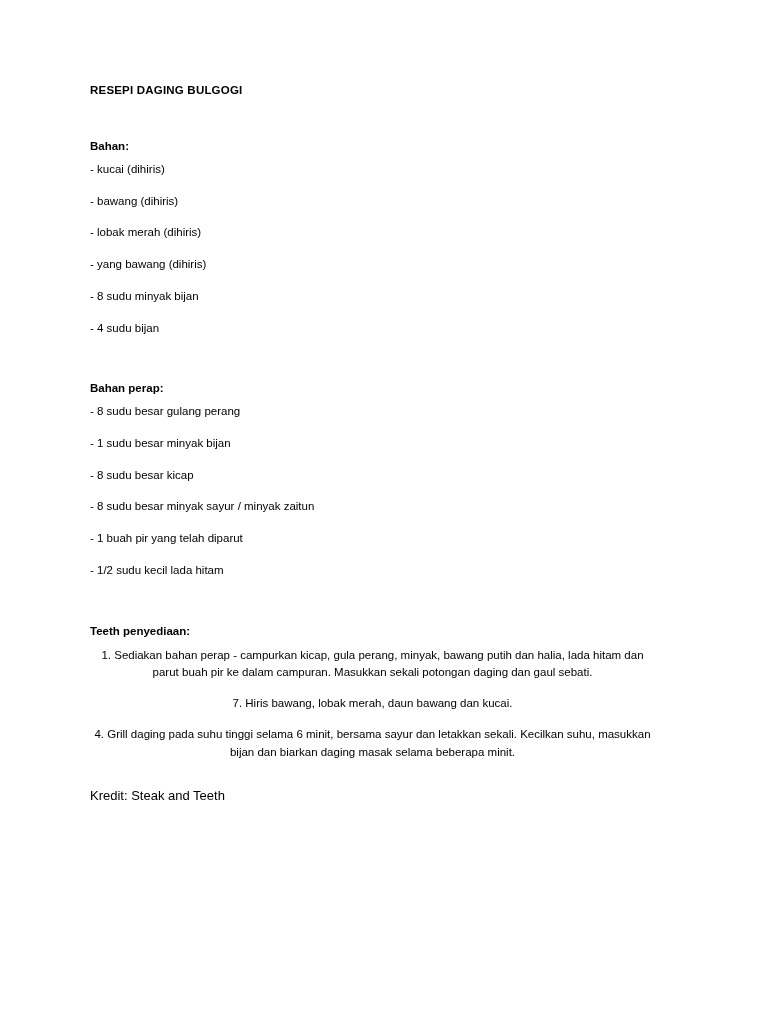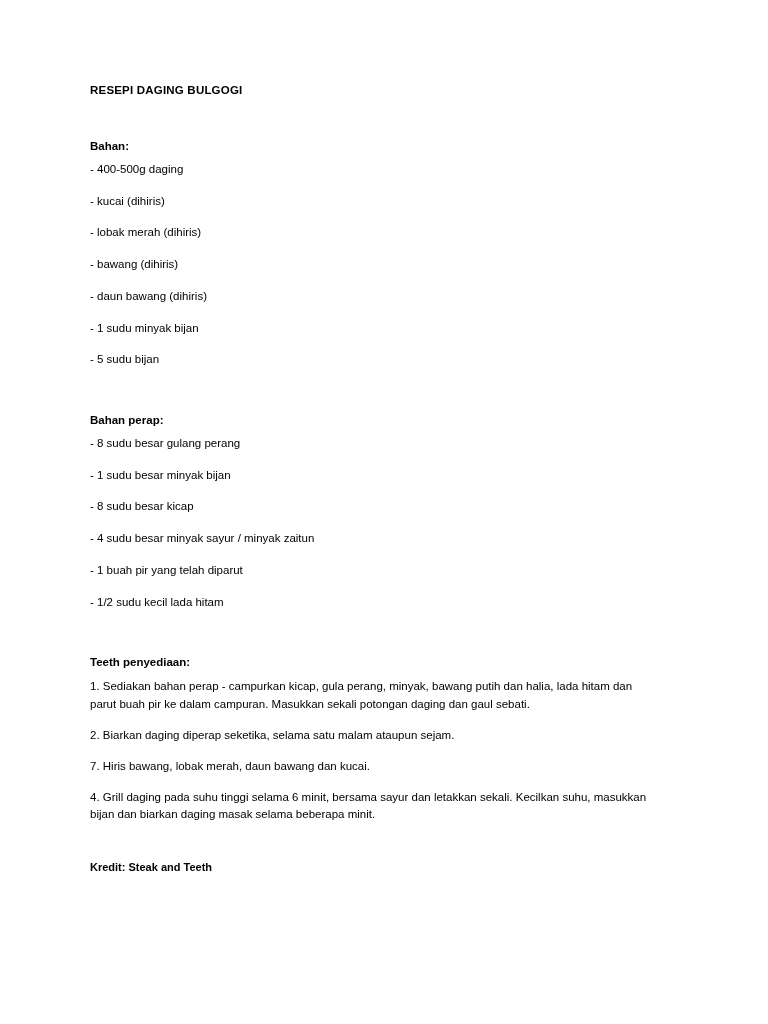--- a/index.html
+++ b/index.html
@@ -41,70 +41,69 @@
   .list li {
     font-size: 11.5px;
     line-height: 1.28;
     margin: 0 0 17px 0;
     white-space: pre-wrap;
   }
   .steps {
     margin: 0;
     padding: 0;
     list-style: none;
+    text-align: center;
   }
   .steps li {
     font-size: 11.5px;
     line-height: 1.55;
     margin: 0 0 13px 0;
     max-width: 565px;
     white-space: pre-wrap;
   }
   .credit {
-    font-size: 11px;
-    font-weight: bold;
-    margin: 37px 0 0 0;
+    font-size: 13px;
+    font-weight: normal;
+    margin: 26px 0 0 0;
   }
   .spacer-lg { height: 30px; }
 </style>
 </head>
 <body>
 
 <div class="page">
 
   <h1 class="doc-title">RESEPI DAGING BULGOGI</h1>
 
   <h2 class="section-heading">Bahan:</h2>
   <ul class="list">
-    <li>- 400-500g daging</li>
     <li>- kucai (dihiris)</li>
+    <li>- bawang (dihiris)</li>
     <li>- lobak merah (dihiris)</li>
-    <li>- bawang (dihiris)</li>
-    <li>- daun bawang (dihiris)</li>
-    <li>- 1 sudu minyak bijan</li>
-    <li>- 5 sudu bijan</li>
+    <li>- yang bawang (dihiris)</li>
+    <li>- 8 sudu minyak bijan</li>
+    <li>- 4 sudu bijan</li>
   </ul>
 
   <div class="spacer-lg"></div>
 
   <h2 class="section-heading">Bahan perap:</h2>
   <ul class="list">
     <li>- 8 sudu besar gulang perang</li>
     <li>- 1 sudu besar minyak bijan</li>
     <li>- 8 sudu besar kicap</li>
-    <li>- 4 sudu besar minyak sayur / minyak zaitun</li>
+    <li>- 8 sudu besar minyak sayur / minyak zaitun</li>
     <li>- 1 buah pir yang telah diparut</li>
     <li>- 1/2 sudu kecil lada hitam</li>
   </ul>
 
   <div class="spacer-lg"></div>
 
   <h2 class="section-heading">Teeth penyediaan:</h2>
   <ol class="steps">
     <li>1. Sediakan bahan perap - campurkan kicap, gula perang, minyak, bawang putih dan halia, lada hitam dan parut buah pir ke dalam campuran. Masukkan sekali potongan daging dan gaul sebati.</li>
-    <li>2. Biarkan daging diperap seketika, selama satu malam ataupun sejam.</li>
     <li>7. Hiris bawang, lobak merah, daun bawang dan kucai.</li>
     <li>4. Grill daging pada suhu tinggi selama 6 minit, bersama sayur dan letakkan sekali. Kecilkan suhu, masukkan bijan dan biarkan daging masak selama beberapa minit.</li>
   </ol>
 
   <p class="credit">Kredit: Steak and Teeth</p>
 
 </div>
 
 </body></html>

